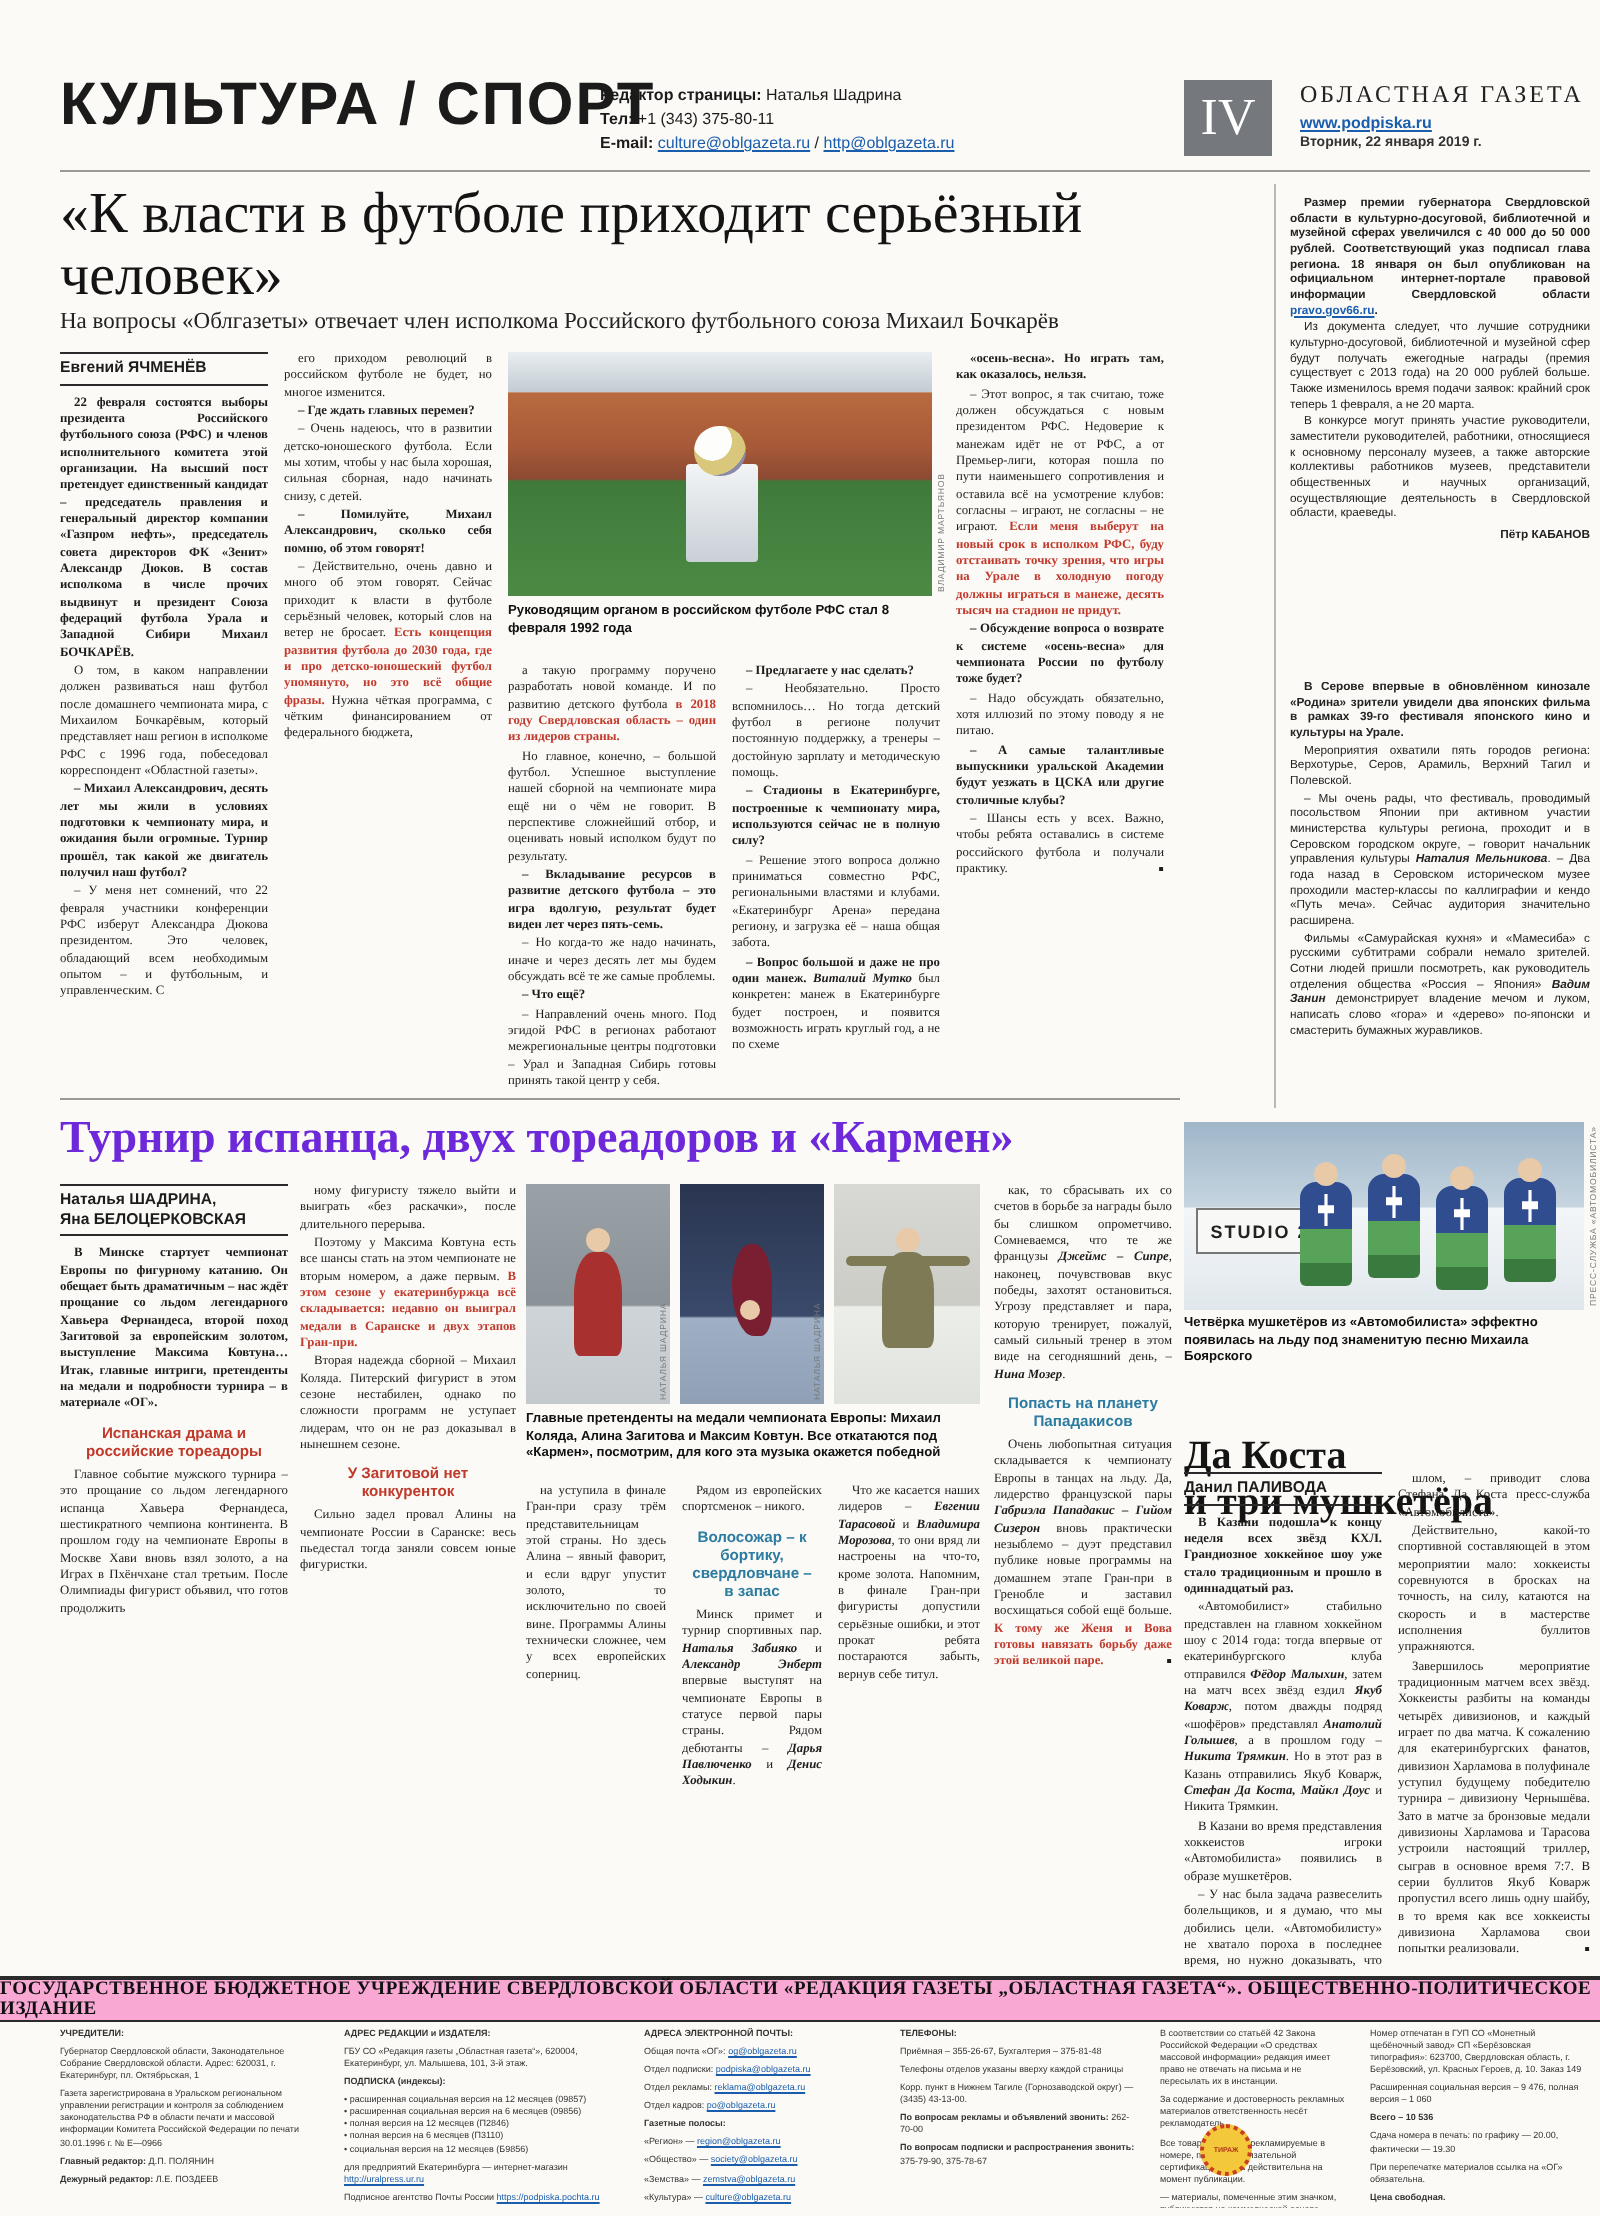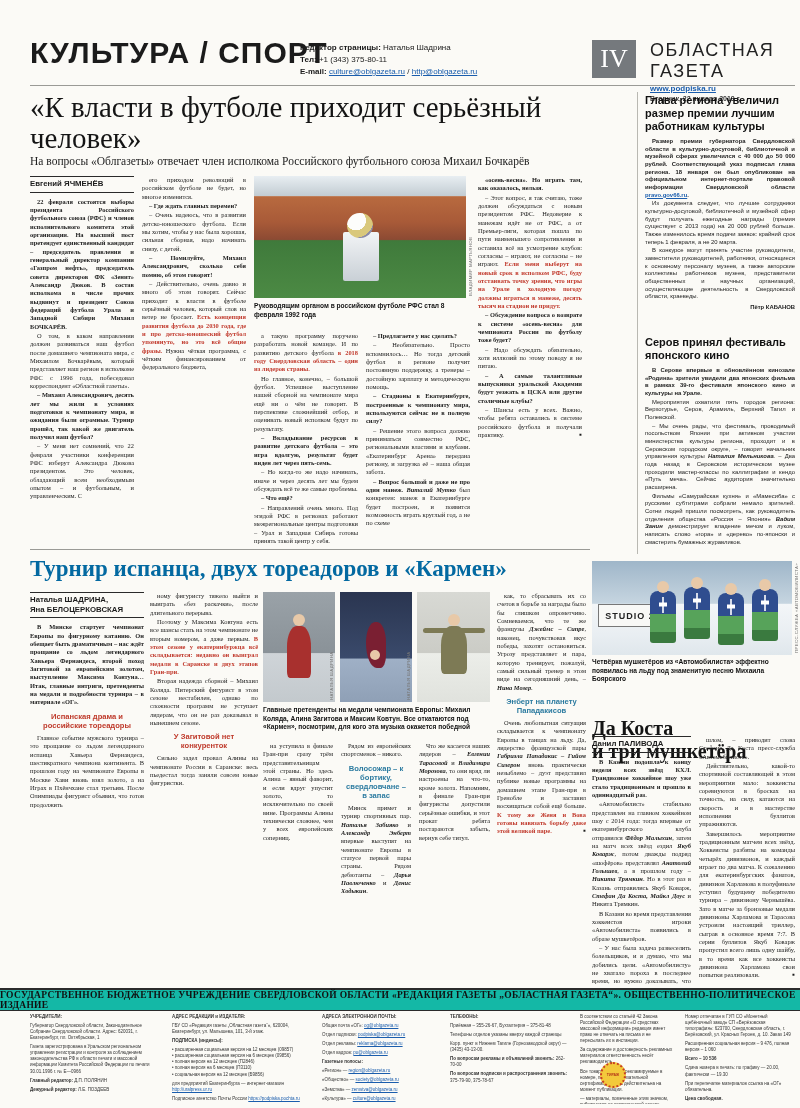--- a/index.html
+++ b/index.html
@@ -7,21 +7,21 @@
        font-family:"Liberation Serif",serif;color:#1b1b1b}
   .abs{position:absolute}
   
   .section-title{font-family:Liberation Sans, sans-serif;font-weight:bold;font-size:30px;
 romane    color:#98999b;letter-spacing:1px}
   .ed{font-size:8px;line-height:1.5;font-family:Liberation Sans, sans-serif}
   .ed b{font-weight:bold}
   a,.lnk{color:#1a5dad;text-decoration:underline;cursor:pointer}
   .pagebox{background:#75797d;color:#fff;font-family:"Liberation Serif",serif;font-size:26px;
     width:44px;height:38px;display:flex;align-items:center;justify-content:center}
-  .brand{font-family:Liberation Sans, sans-serif;font-size:18px;letter-spacing:1.5px;color:#222}
+  .brand{font-family:Liberation Serif, serif;font-size:12px;letter-spacing:1.5px;color:#222}
   .rule{background:#9a9a96;height:1px}
   .vrule{background:#b9b8b2;width:1px}
   
   .ser{font-family:"Liberation Serif",serif;font-size:6.4px;line-height:1.3;text-align:justify;
        color:#1c1c1c;overflow:hidden}
   .san{font-family:"Liberation Sans",sans-serif;font-size:5.9px;line-height:1.3;text-align:justify;
        color:#222;overflow:hidden}
   .col p{margin:0 0 1px;text-indent:7px}
   .r-t{}
   .r-q{font-weight:bold}
@@ -35,21 +35,21 @@
   .r-sub{color:#bf3a2b}
   .r-subb{color:#2c7ba0}
   .r-sign{display:block;text-align:right;font-weight:bold;
       font-family:"Liberation Sans",sans-serif;text-indent:0;margin-top:3px}
   .r-end::after{content:"▪";float:right;font-size:8px;line-height:1}
   .byl{font-family:"Liberation Sans",sans-serif;font-weight:bold;font-size:7.8px;line-height:1.25;
       border-top:1px solid #2a2a2a;border-bottom:1px solid #2a2a2a;padding:2px 0 3px;
       margin-bottom:5px;white-space:pre-line;text-align:left}
   .h1{font-weight:normal;font-size:29px;line-height:1.08;color:#141414}
   .h2{font-size:11.5px;color:#222}
-  .h3{font-weight:bold;font-size:23px;color:#0369a1}
+  .h3{font-weight:bold;font-size:23px;color:#6d28d9}
   .hsb{font-family:"Liberation Sans",sans-serif;font-weight:bold;font-size:11px;line-height:1.18;color:#111}
   .cap{font-family:"Liberation Sans",sans-serif;font-weight:bold;font-size:6.6px;line-height:1.3;
       color:#111;text-align:left}
   .vcred{font-family:"Liberation Sans",sans-serif;font-size:4.3px;color:#777;
       writing-mode:vertical-rl;transform:rotate(180deg);letter-spacing:.4px;white-space:nowrap}
   .prelines{white-space:pre-line}
   
   .ph{overflow:hidden;position:absolute}
   .fb-photo{background:linear-gradient(180deg,#cfd3d6 0,#d8d2c6 16%,#b86a3f 17%,#a85a38 38%,#8c4a33 52%,#3f7a3b 53%,#4c8a44 100%)}
   .fb-roof{position:absolute;left:0;top:0;width:100%;height:16%;background:linear-gradient(180deg,#e8eef2,#c2ccd2)}
@@ -63,21 +63,21 @@
   .hk-photo{background:linear-gradient(180deg,#9fb6c9 0,#c6d5e0 45%,#f3f6f8 46%,#e9eef2 78%,#dfe7ec 100%)}
   .board{position:absolute;left:3%;top:46%;width:34%;height:22%;background:#f8f8f6;border:1px solid #777;
       display:flex;align-items:center;justify-content:center;font-family:"Liberation Sans",sans-serif;
       font-weight:bold;font-size:9px;color:#222;letter-spacing:1px}
   .hkman{position:absolute;width:26px;height:52px;border-radius:8px 8px 3px 3px;
       background:linear-gradient(180deg,#2f4d8f 0 45%,#57a35a 45% 78%,#3a7a3f 78% 100%)}
   .hkman::before{content:"";position:absolute;left:7px;top:-10px;width:12px;height:12px;border-radius:50%;background:#e8c9a8}
   .hkman::after{content:"";position:absolute;left:9px;top:6px;width:8px;height:16px;background:#fff;
       clip-path:polygon(40% 0,60% 0,60% 35%,100% 35%,100% 60%,60% 60%,60% 100%,40% 100%,40% 60%,0 60%,0 35%,40% 35%)}
   
-  .fbar{background:#14b8a6;border-top:2px solid #2b2b2b;border-bottom:1px solid #2b2b2b;
+  .fbar{background:#f9a8d4;border-top:2px solid #2b2b2b;border-bottom:1px solid #2b2b2b;
       display:flex;align-items:center;justify-content:center;font-weight:bold;font-size:9.5px;
       font-family:"Liberation Serif",serif;color:#111;letter-spacing:.3px}
   .fcol{font-family:"Liberation Sans",sans-serif;font-size:4.5px;line-height:1.35;color:#333;
       text-align:left;overflow:hidden}
   .fcol p{margin:0 0 3px;text-indent:0}
   .fcol .r-b{font-weight:bold}
   .fcol .r-lnk{color:#1a5dad;text-decoration:underline}
   .seal{width:22px;height:22px;border-radius:50%;background:#f3c93b;border:2px dotted #c8401f;
       display:flex;align-items:center;justify-content:center;font-size:3.5px;color:#b23418;
       font-family:"Liberation Sans",sans-serif;text-align:center;font-weight:bold}
@@ -203,41 +203,39 @@
       <span class="r-subb">Волосожар – к бортику, свердловчане – в запас</span>
     </p>
     <p><span class="r-t">Минск примет и турнир спортивных пар. </span><span class="r-bi">Наталья Забияко</span><span class="r-t"> и </span><span class="r-bi">Александр Энберт</span><span class="r-t"> впервые выступят на чемпионате Европы в статусе первой пары страны. Рядом дебютанты – </span><span class="r-bi">Дарья Павлюченко</span><span class="r-t"> и </span><span class="r-bi">Денис Ходыкин</span><span class="r-t">.</span></p>
   </div>
 <div class="abs ser col" style="left:419px;top:742px;width:71px;height:243px">
     <p><span class="r-t">Что же касается наших лидеров – </span><span class="r-bi">Евгении Тарасовой</span><span class="r-t"> и </span><span class="r-bi">Владимира Морозова</span><span class="r-t">, то они вряд ли настроены на что-то, кроме золота. Напомним, в финале Гран-при фигуристы допустили серьёзные ошибки, и этот прокат ребята постараются забыть, вернув себе титул.</span></p>
   </div>
 <div class="abs ser col" style="left:497px;top:592px;width:89px;height:393px">
     <p><span class="r-t">как, то сбрасывать их со счетов в борьбе за награды было бы слишком опрометчиво. Сомневаемся, что те же французы </span><span class="r-bi">Джеймс – Сипре</span><span class="r-t">, наконец, почувствовав вкус победы, захотят остановиться. Угрозу представляет и пара, которую тренирует, пожалуй, самый сильный тренер в этом виде на сегодняшний день, – </span><span class="r-bi">Нина Мозер</span><span class="r-t">.</span></p>
     <p>
-      <span class="r-subb">Энберт на планету Пападакисов</span>
+      <span class="r-subb">Попасть на планету Пападакисов</span>
     </p>
     <p><span class="r-t">Очень любопытная ситуация складывается к чемпионату Европы в танцах на льду. Да, лидерство французской пары </span><span class="r-bi">Габриэла Пападакис – Гийом Сизерон</span><span class="r-t"> вновь практически незыблемо – дуэт представил публике новые программы на домашнем этапе Гран-при в Гренобле и заставил восхищаться собой ещё больше. </span><span class="r-red">К тому же Женя и Вова готовы навязать борьбу даже этой великой паре.</span><span class="r-end"></span></p>
   </div>
 
 <div class="abs vrule" style="left:637px;top:92px;height:462px"></div>
 
 <div class="abs" style="left:645px;top:94px;width:150px">
-  <div class="hsb">Глава региона увеличил размер премии лучшим работникам культуры</div>
   <div class="san col" style="margin-top:5px;height:200px">
       <p><span class="r-lead">Размер премии губернатора Свердловской области в культурно-досуговой, библиотечной и музейной сферах увеличился с 40 000 до 50 000 рублей. Соответствующий указ подписал глава региона. 18 января он был опубликован на официальном интернет-портале правовой информации Свердловской области </span><span class="r-lnk lnk" style="font-weight: bold;">pravo.gov66.ru</span><span class="r-lead">.</span></p>
       <p><span class="r-t">Из документа следует, что лучшие сотрудники культурно-досуговой, библиотечной и музейной сфер будут получать ежегодные награды (премия существует с 2013 года) на 20 000 рублей больше. Также изменилось время подачи заявок: крайний срок теперь 1 февраля, а не 20 марта.</span></p>
       <p><span class="r-t">В конкурсе могут принять участие руководители, заместители руководителей, работники, относящиеся к основному персоналу музеев, а также авторские коллективы работников музеев, представители общественных и научных организаций, осуществляющие деятельность в Свердловской области, краеведы.</span></p>
       <p>
         <span class="r-sign">Пётр КАБАНОВ</span>
       </p>
     </div>
 </div>
 
 <div class="abs" style="left:645px;top:336px;width:150px">
-  <div class="hsb">Серов принял фестиваль японского кино</div>
   <div class="san col" style="margin-top:5px;height:178px">
       <p><span class="r-lead">В Серове впервые в обновлённом кинозале «Родина» зрители увидели два японских фильма в рамках 39-го фестиваля японского кино и культуры на Урале.</span></p>
       <p><span class="r-t">Мероприятия охватили пять городов региона: Верхотурье, Серов, Арамиль, Верхний Тагил и Полевской.</span></p>
       <p><span class="r-t">– Мы очень рады, что фестиваль, проводимый посольством Японии при активном участии министерства культуры региона, проходит и в Серовском городском округе, – говорит начальник управления культуры </span><span class="r-bi">Наталия Мельникова</span><span class="r-t">. – Два года назад в Серовском историческом музее проходили мастер-классы по каллиграфии и кендо «Путь меча». Сейчас аудитория значительно расширена.</span></p>
       <p><span class="r-t">Фильмы «Самурайская кухня» и «Мамесиба» с русскими субтитрами собрали немало зрителей. Сотни людей пришли посмотреть, как руководитель отделения общества «Россия – Япония» </span><span class="r-bi">Вадим Занин</span><span class="r-t"> демонстрирует владение мечом и луком, написать слово «гора» и «дерево» по-японски и смастерить бумажных журавликов.</span></p>
     </div>
 </div>
 
 <div class="ph hk-photo" style="left:592px;top:561px;width:200px;height:94px">
   <div class="board">STUDIO 21</div>

